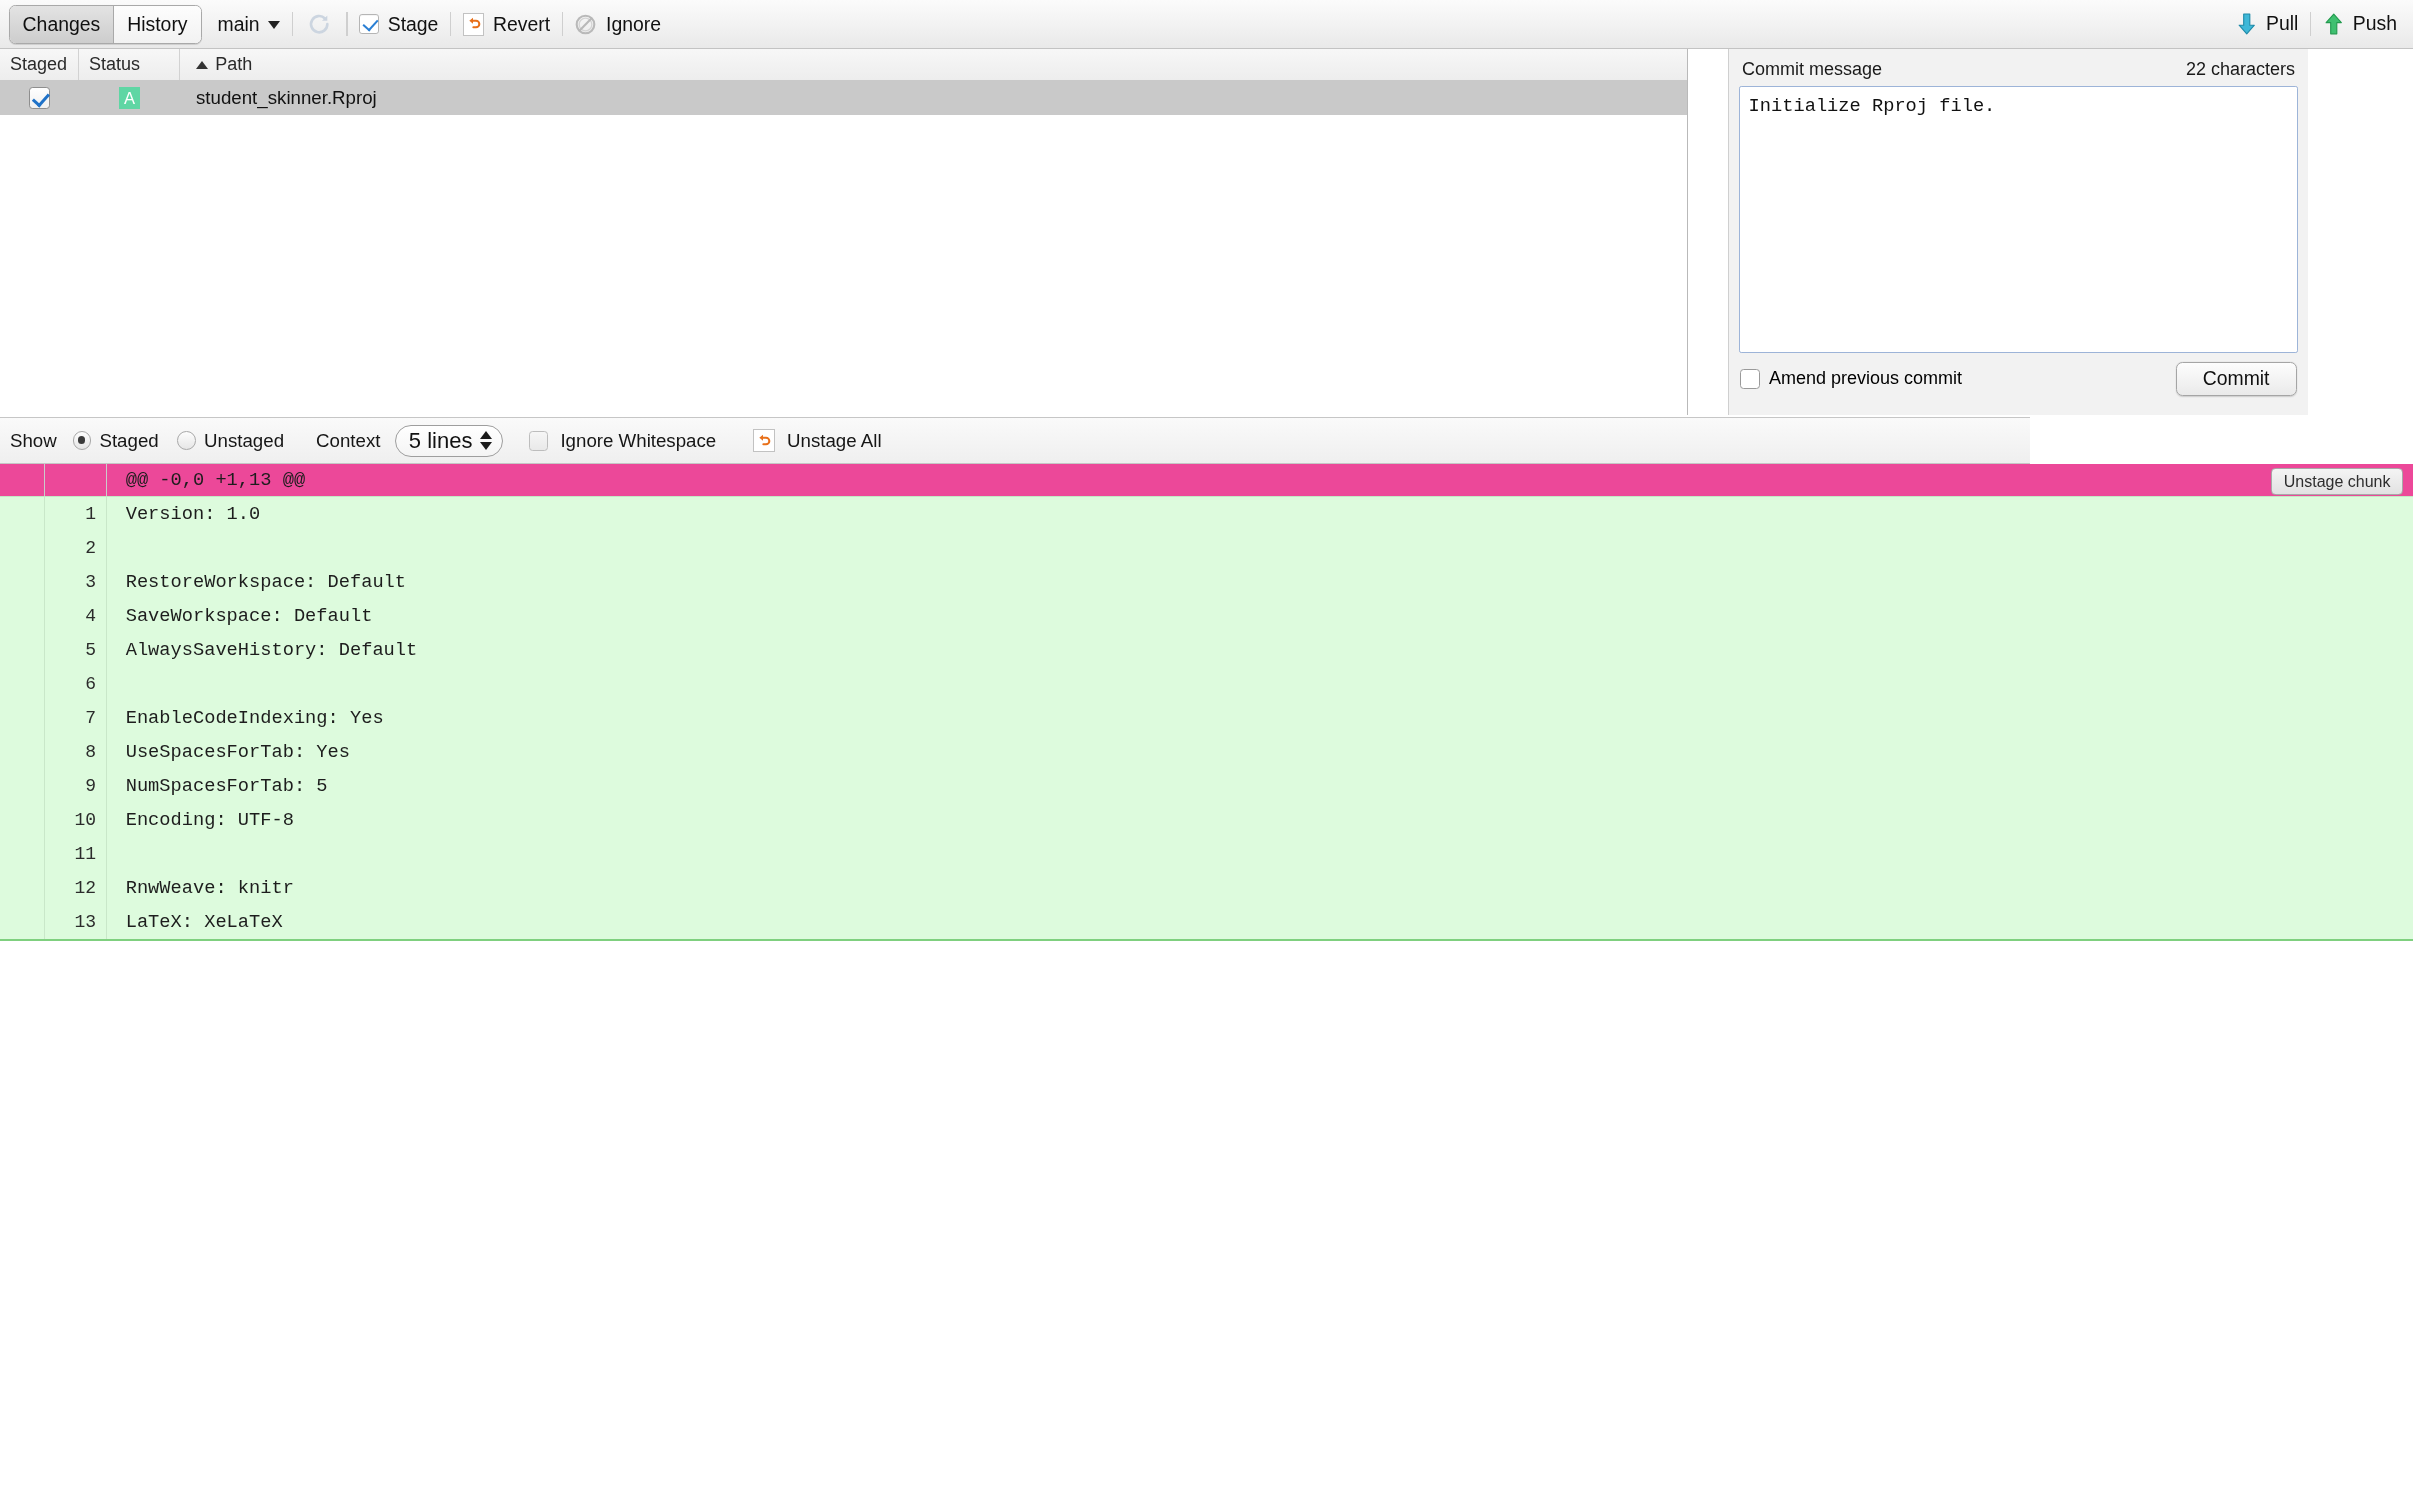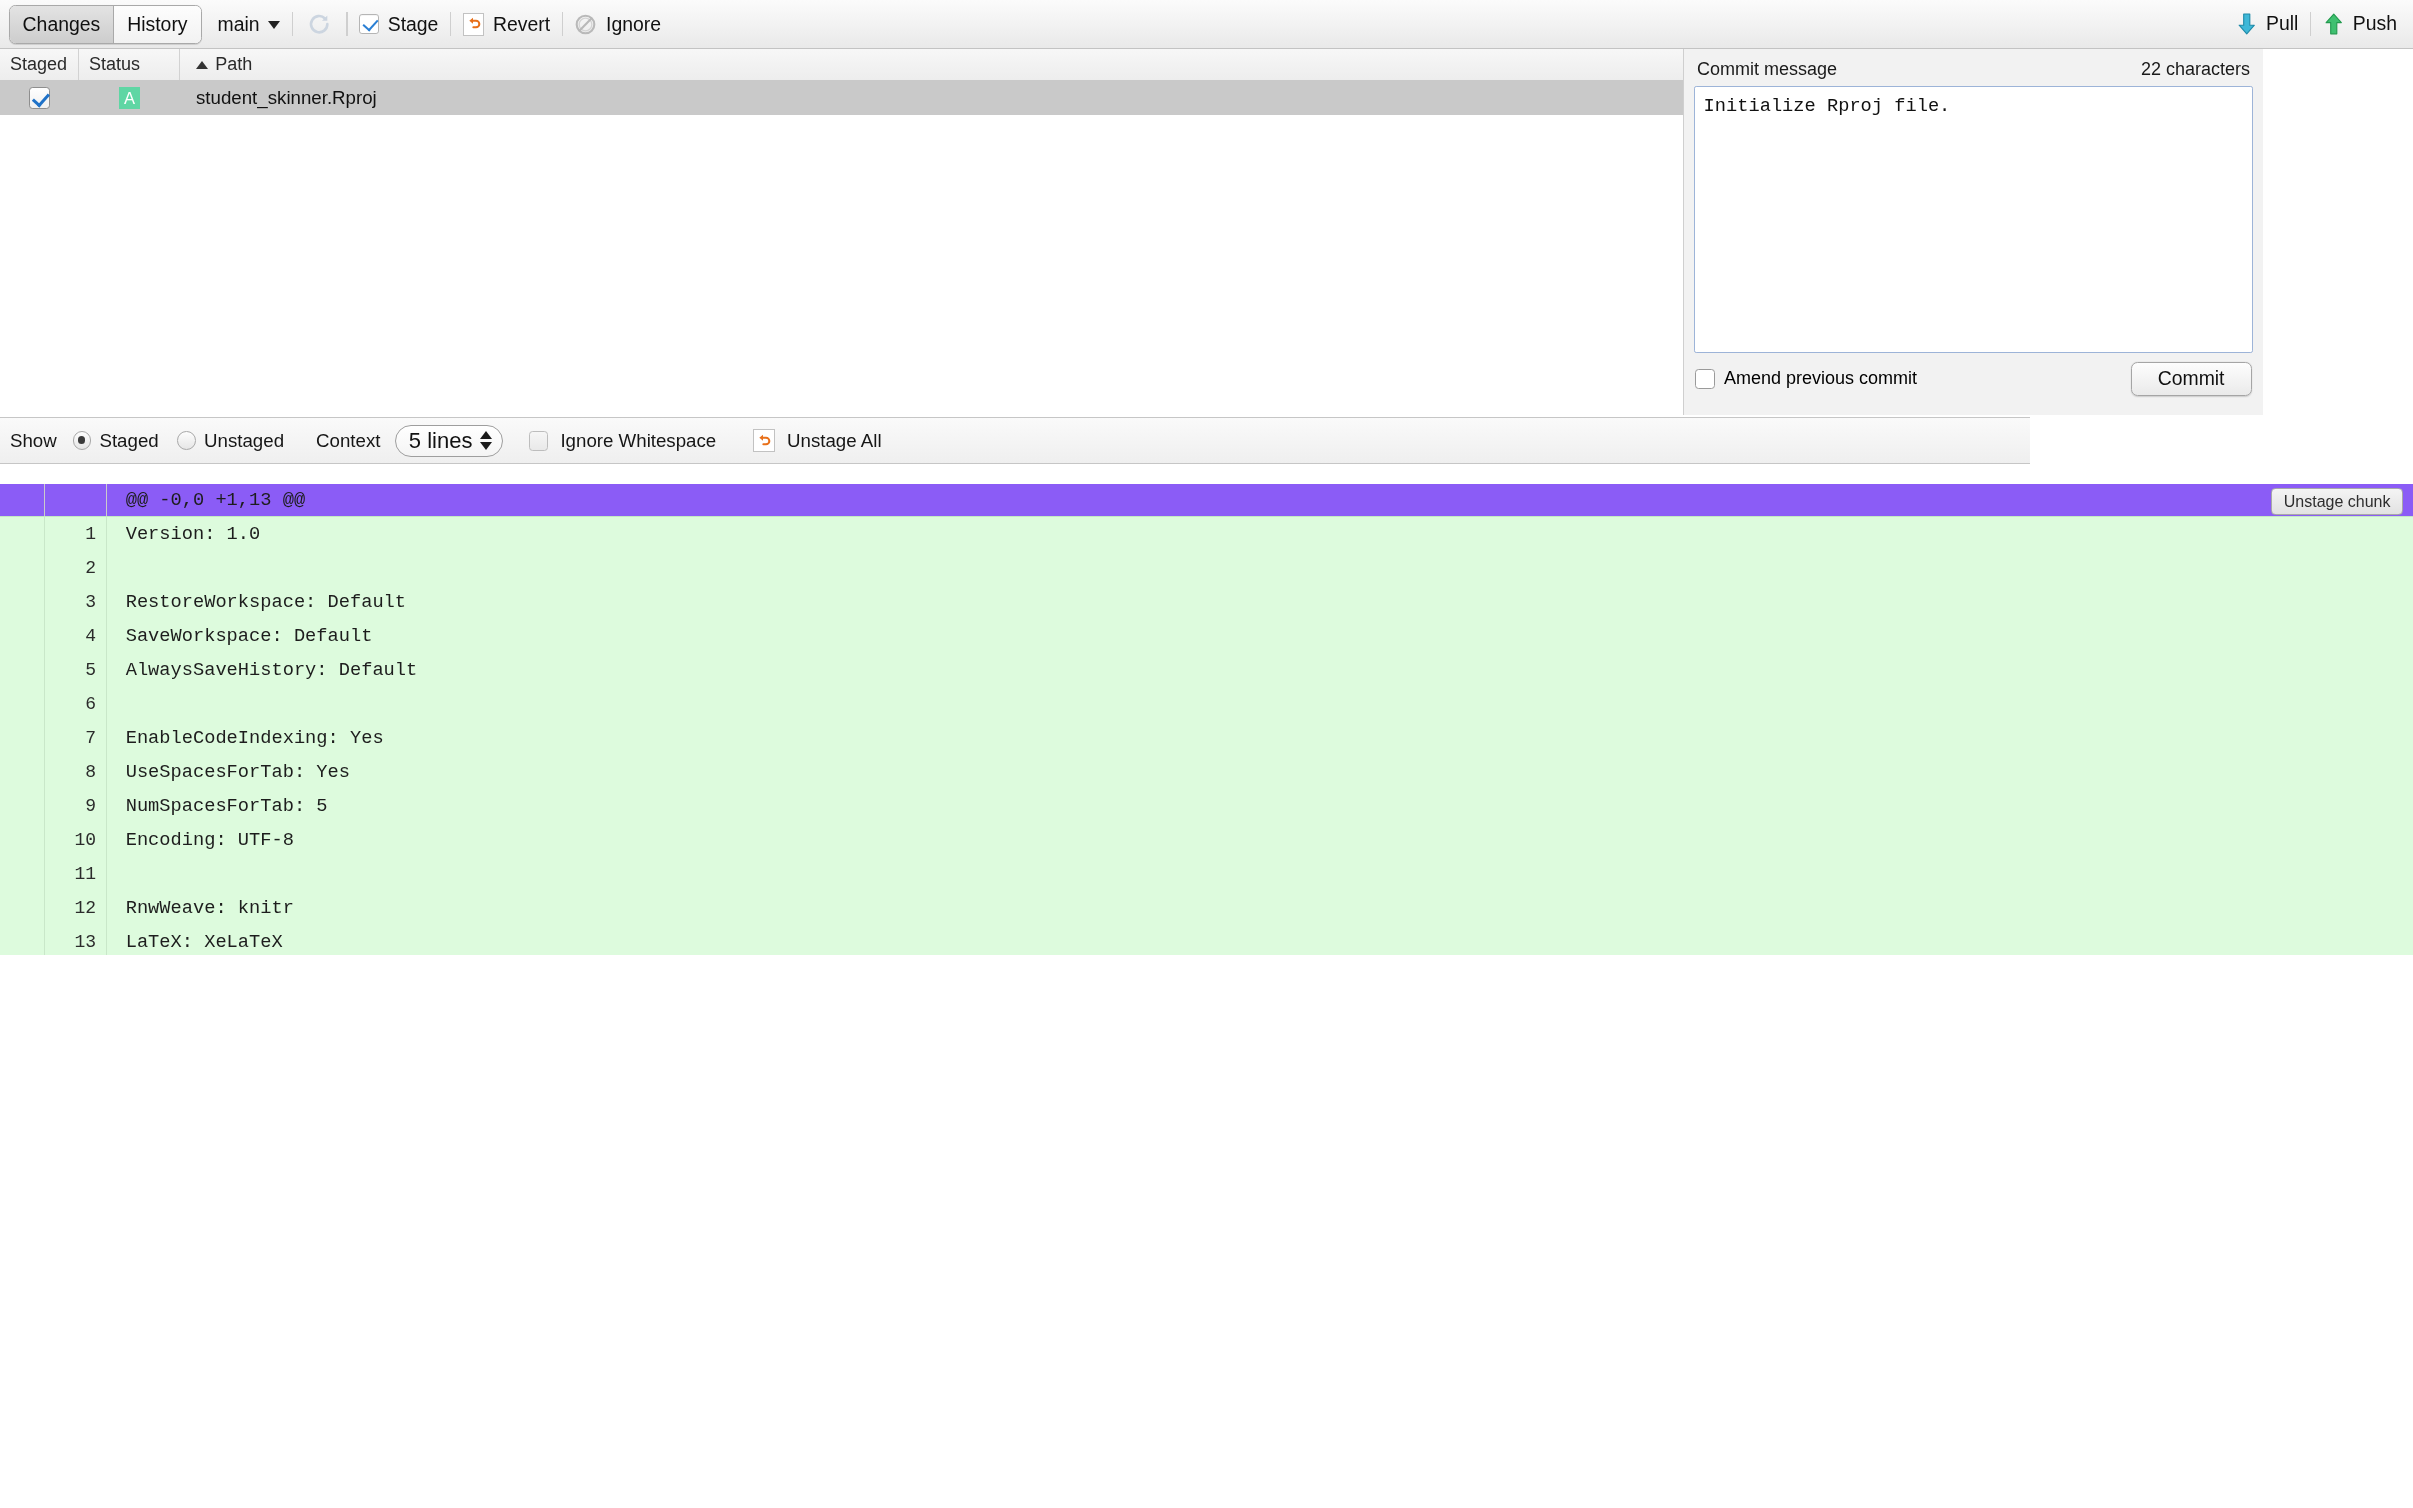--- a/index.html
+++ b/index.html
@@ -113,21 +113,21 @@
     border-width: 0 3.6px 3.6px 0; transform: rotate(42deg);
   }
   .status-badge {
     width: 21.5px; height: 21.5px; background: #5fd6a4; color: #ffffff;
     font-size: 16.5px; display: flex; align-items: center; justify-content: center;
     font-family: "Liberation Sans", sans-serif;
   }
 
   
   #commitpanel {
-    position: absolute; left: 1683px; top: 49px; width: 580px; height: 366px;
+    position: absolute; left: 1728px; top: 49px; width: 580px; height: 366px;
     background: #f2f2f2; border-left: 1.4px solid #cfcfcf;
     padding: 7.2px 10px 0 10px;
   }
   #cp-head {
     display: flex; align-items: baseline; justify-content: space-between;
     font-size: 18px; color: #1a1a1a; padding: 2.9px 2.9px 5.7px 2.9px; cursor: default;
   }
   #cp-textarea {
     height: 267px; background: #ffffff; border: 1.4px solid #9db4d8;
     border-radius: 2.2px; padding: 7.2px 8.6px;
@@ -188,21 +188,21 @@
     background: linear-gradient(to bottom,#f6f6f6,#e9e9e9);
   }
 
   
   #diffview {
     position: absolute; left: 0; top: 464px; width: 2413px; height: 491px;
     background: #ffffff; overflow: hidden;
   }
   #chunk-header {
     position: relative; display: flex; align-items: center; height: 33px;
-    background: #8b5cf6; border-bottom: 1.4px solid #c4e8c4; margin-top: 20px;
+    background: #ec4899; border-bottom: 1.4px solid #c4e8c4;
   }
   .gut-a { width: 45px; height: 100%; border-right: 1.4px solid #cbcbcb; }
   .gut-b { width: 62px; height: 100%; border-right: 1.4px solid #cbcbcb; }
   .chunk-text {
     padding-left: 18.7px; font-family: "Liberation Mono", monospace;
     font-size: 18.7px; color: #1d1d1d; cursor: default;
   }
   #unstage-chunk {
     position: absolute; right: 10px; top: 4.3px; height: 27px; padding: 0 11.5px;
     border: 1.4px solid #a8a8a8; border-radius: 4.3px;

